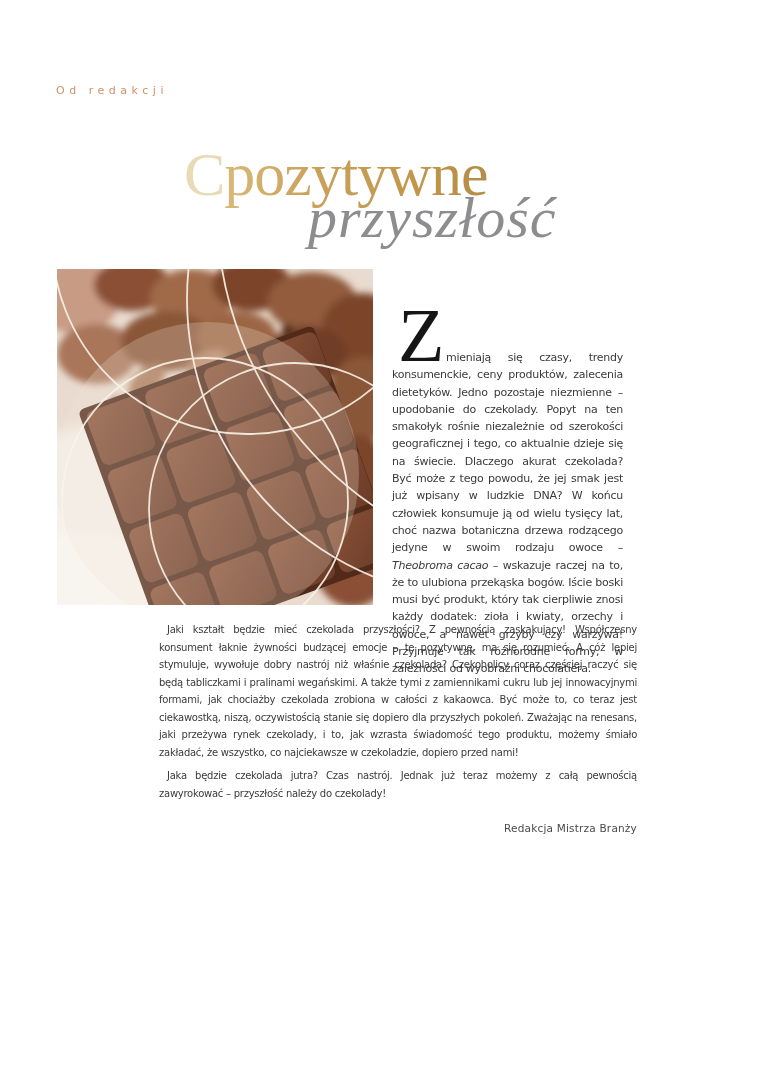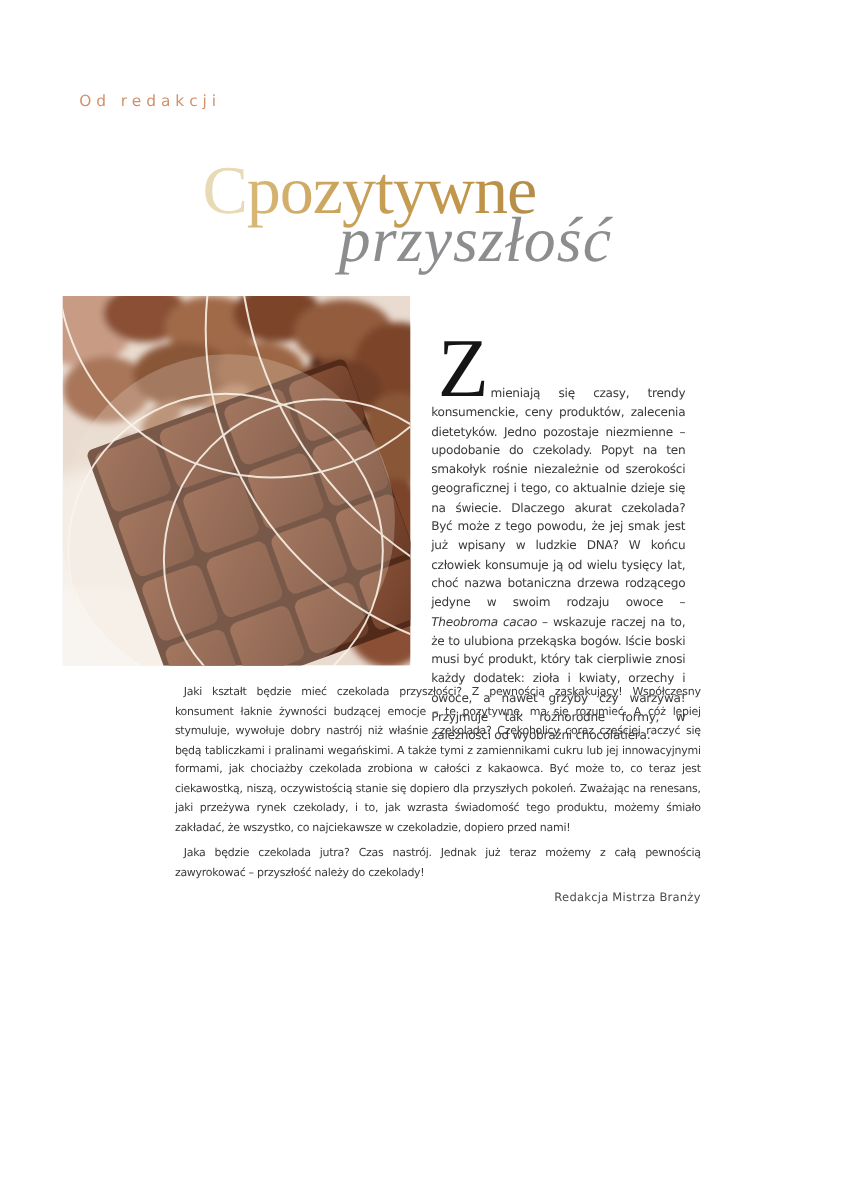--- a/index.html
+++ b/index.html
@@ -1,19 +1,19 @@
 <!DOCTYPE html>
 <html lang="pl"><head>
 <meta charset="utf-8">
 <style>
   html,body{margin:0;padding:0;background:#ffffff;}
   .page{position:relative;width:768px;height:1086px;background:#ffffff;overflow:hidden;
         font-family:"DejaVu Sans",sans-serif;color:#3a3a3a;}
 
-  .section-label{position:absolute;left:72px;top:84px;font-size:14px;letter-spacing:4.5px;
+  .section-label{position:absolute;left:56px;top:84px;font-size:11px;letter-spacing:4.5px;
         color:#d3906a;font-family:"DejaVu Sans",sans-serif;}
 
   .title1{position:absolute;left:184px;top:143px;margin:0;font-family:"Liberation Serif","DejaVu Serif",serif;
         font-weight:400;font-size:62px;line-height:1;letter-spacing:-1px;color:#c8a158;white-space:nowrap;}
   .title1 .t1-initial{color:#e9dab6;}
   @supports (-webkit-background-clip:text){
     .title1 .t1-rest{background:linear-gradient(90deg,#d9b877 0%,#c9a15a 35%,#c19649 75%,#b48c48 100%);
         -webkit-background-clip:text;background-clip:text;color:transparent;}
   }
   .title2{position:absolute;left:308px;top:189px;margin:0;font-family:"Liberation Serif","DejaVu Serif",serif;
@@ -27,21 +27,21 @@
         font-size:76px;line-height:76px;color:#151515;}
   .lead-text{margin:0;padding-top:37px;text-align:justify;font-size:11px;line-height:17.3px;
         letter-spacing:-0.25px;color:#3a3a3a;}
   .lead-text i{font-style:italic;}
   .dc-spacer{float:left;width:54px;height:10px;}
 
   .body-block{position:absolute;left:159px;top:621px;width:478px;}
   .body-block p{margin:0;text-align:justify;font-size:10px;line-height:17.5px;
         letter-spacing:-0.25px;color:#3a3a3a;text-indent:8px;}
   .body-block p + p{margin-top:6px;}
-  .signature{margin-top:8px;text-align:right;font-size:10.5px;letter-spacing:0.2px;color:#4a4a4a;}
+  .signature{margin-top:20px;text-align:right;font-size:10.5px;letter-spacing:0.2px;color:#4a4a4a;}
 </style>
 </head>
 <body>
 
 <div class="page">
 
   <div class="section-label">Od redakcji</div>
 
   <h1 class="title1"><span class="t1-initial">C</span><span class="t1-rest">pozytywne</span></h1>
   <h2 class="title2">przyszłość</h2>

